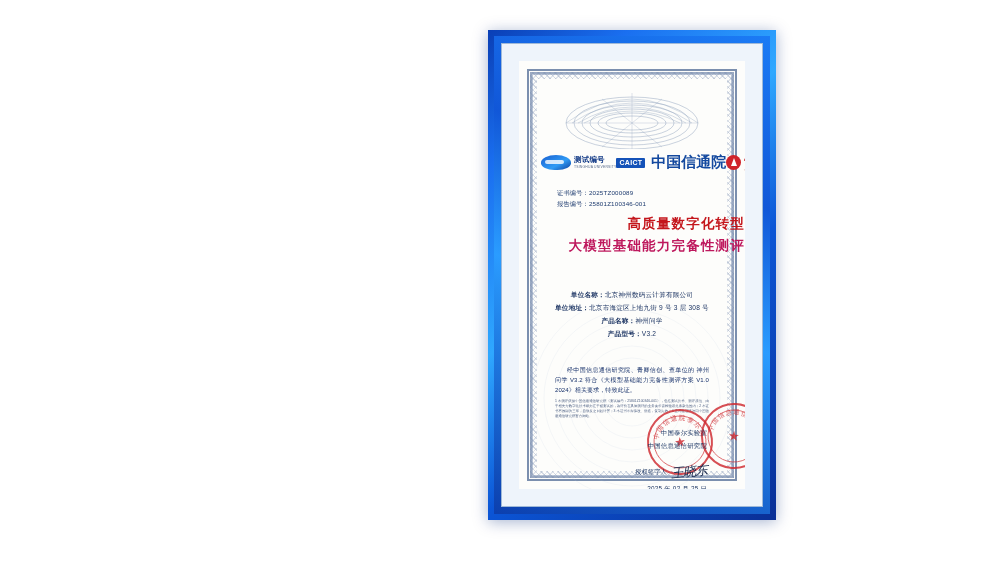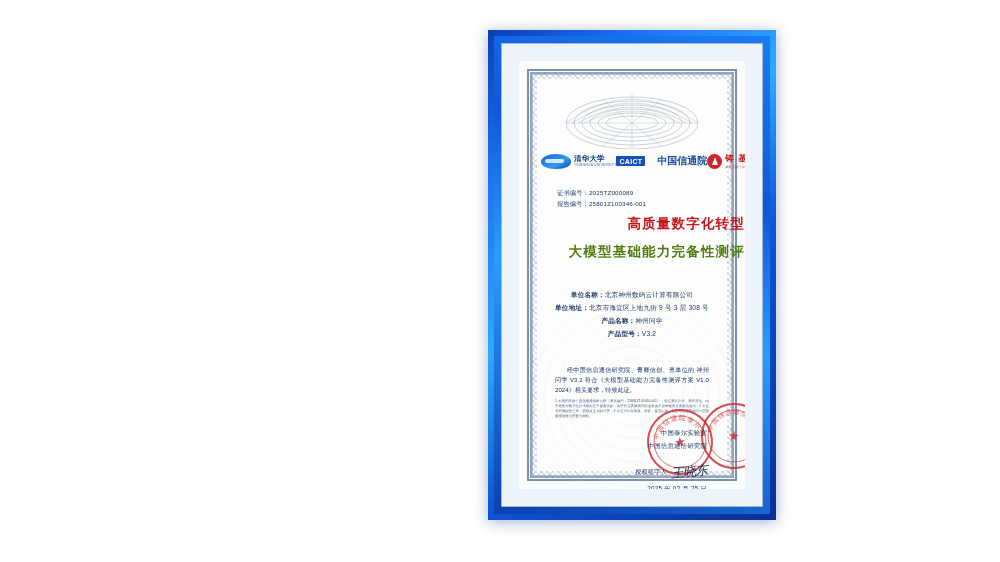--- a/index.html
+++ b/index.html
@@ -159,25 +159,25 @@
   .caict-badge {
     font-size: 7px;
     font-weight: bold;
     color: #ffffff;
     background: #1452b8;
     padding: 1.5px 3px;
     border-radius: 1px;
     letter-spacing: .3px;
   }
   .caict-cn {
-    font-size: 10px;
+    font-size: 15px;
     color: #14499f;
     font-weight: bold;
     white-space: nowrap;
-    margin-left: 9px;
+    margin-left: 3px;
   }
   .zj-mark {
     width: 15px;
     height: 15px;
     border-radius: 50%;
     background: #d0232a;
     position: relative;
   }
   .zj-mark::after {
     content: "";
@@ -223,24 +223,24 @@
   .title-main {
     font-size: 13.5px;
     font-weight: bold;
     color: #c4161c;
     letter-spacing: 1.2px;
     line-height: 1.6;
   }
   .title-sub {
     font-size: 13.5px;
     font-weight: bold;
-    color: #4d7c0f;
+    color: #be185d;
     letter-spacing: 1.2px;
     line-height: 1.6;
-    margin-top: 6px;
+    margin-top: 0;
     padding-left: 8px;
   }
 
   
   .info-block {
     position: absolute;
     left: 0; right: 0;
     top: 228px;
     text-align: center;
     font-size: 6.6px;
@@ -388,21 +388,21 @@
             <circle cx="105" cy="105" r="40"></circle>
             <circle cx="105" cy="105" r="28"></circle>
           </g>
         </svg>
 
         <div class="logo-row">
 
           <div class="logo">
             <div class="logo-mark-blue"></div>
             <div>
-              <div class="logo-text-cn">清华大学</div>
+              <div class="logo-text-cn">测试编号</div>
               <div class="logo-text-sub">TSINGHUA UNIVERSITY</div>
             </div>
           </div>
 
           <div class="logo">
             <span class="caict-badge">CAICT</span>
             <span class="caict-cn">中国信通院</span>
           </div>
 
           <div class="logo">

